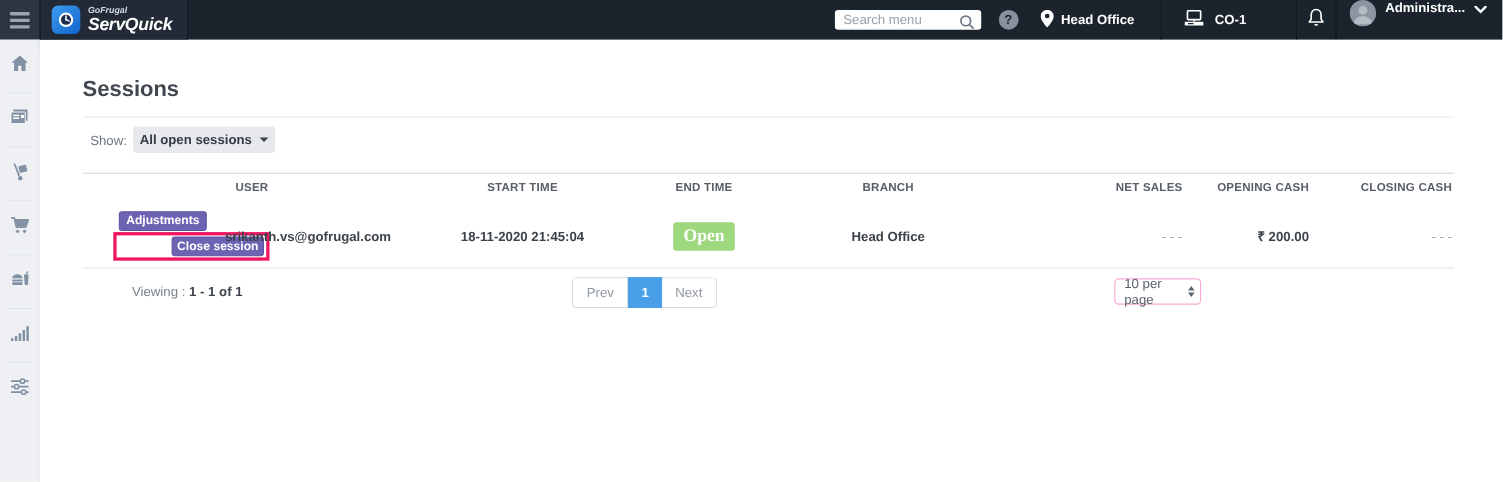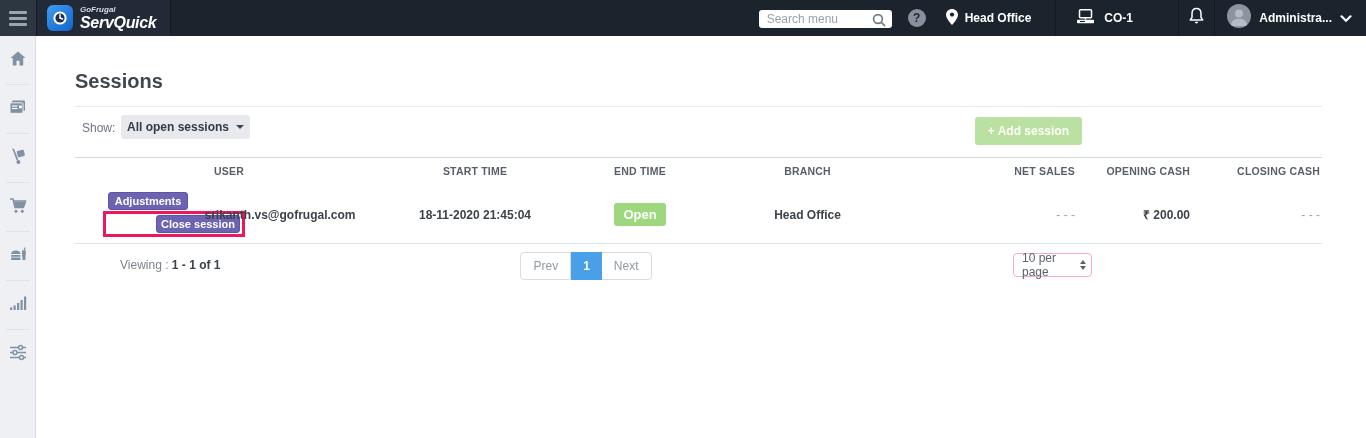--- a/index.html
+++ b/index.html
@@ -19,21 +19,21 @@
   .brand-top { font-size:8px; color:#d7dde4; font-weight:bold; margin-bottom:1px; }
   .brand-bottom { font-size:16px; color:#fff; font-weight:bold; letter-spacing:-0.3px; }
   .tb-search { margin-left:auto; position:relative; width:133px; height:18px; align-self:center; }
   .tb-search input { width:100%; height:100%; border:none; border-radius:3px; padding:0 24px 0 8px; font-size:12px; font-family:inherit; color:#333; background:#fff; outline:none; }
   .tb-search input::placeholder { color:#9aa1ab; }
   .tb-search .mag { position:absolute; right:6px; top:4px; }
   .tb-help { width:18px; height:18px; border-radius:50%; background:#87909c; color:#1e2631; font-size:12px; font-weight:bold; display:flex; align-items:center; justify-content:center; align-self:center; margin-left:16px; cursor:pointer; flex:0 0 auto; }
   .tb-loc { display:flex; align-items:center; gap:7px; margin-left:20px; padding-right:24px; color:#fff; font-size:12px; font-weight:bold; cursor:pointer; flex:0 0 auto; }
   .tb-terminal { width:124px; border-left:1px solid #121922; border-right:1px solid #121922; display:flex; align-items:center; gap:9px; padding-left:20px; color:#fff; font-size:12px; font-weight:bold; cursor:pointer; flex:0 0 auto; }
   .tb-bell { width:36px; display:flex; align-items:center; justify-content:center; border-right:1px solid #121922; cursor:pointer; flex:0 0 auto; }
-  .tb-user { display:flex; align-items:center; gap:8px; padding:0 14px 0 12px; cursor:pointer; flex:0 0 auto; }
+  .tb-user { display:flex; gap:8px; padding:0 14px 0 12px; cursor:pointer; flex:0 0 auto; }
   .tb-user .label { color:#fff; font-size:12px; font-weight:bold; }
 
   
   .sidebar { position:absolute; top:36px; left:0; width:36px; height:402px; background:var(--sidebar-bg,#eef0f4); border-right:1px solid #d9dee4; }
   .sb-item { height:48px; display:flex; align-items:center; justify-content:center; cursor:pointer; }
   .sb-div { width:24px; margin:0 auto; border-top:1px solid #e0e4ea; }
 
   
   .main { position:absolute; top:47px; left:36px; width:1100px; height:402px; background:#fff; }
   .page-title { position:absolute; top:10px; left:39px; font-size:20px; color:#40474e; }
@@ -55,21 +55,21 @@
   td.cell-user, td.cell-start, td.cell-branch { text-align:center; font-weight:bold; }
   td.cell-end { text-align:center; }
   td.cell-net { text-align:right; padding-right:30px; color:#9aa1a8; }
   td.cell-opening { text-align:right; padding-right:25px; font-weight:bold; }
   td.cell-closing { text-align:right; padding-right:2px; color:#9aa1a8; }
 
   .btn-purple { display:block; background:var(--accent-purple,#6c63b3); color:#fff; border:1px solid #5d55a4; border-radius:3px; font-size:11px; font-weight:bold; font-family:inherit; padding:2px 0; cursor:pointer; }
   .adjust-btn { width:80px; margin-left:5px; }
   .close-wrap { display:inline-block; border:3px solid var(--highlight-pink,#ef1660); padding:1px 2px; margin-top:1px; }
   .close-btn { width:84px;margin-left:48px; }
-  .open-badge { display:inline-block; background:var(--badge-green,#9dd87e); color:#fff; font-size:13px; font-weight:bold; border-radius:3px; padding:4px 9px; }
+  .open-badge { display:inline-block; background:var(--badge-green,#9dd87e); color:#fff; font-size:16px; font-weight:bold; border-radius:3px; padding:4px 9px;font-family:Liberation Serif, serif; }
 
   
   .viewing { position:absolute; top:211px; left:84px; font-size:12px; color:#7b838d; }
   .viewing b { color:#3d434a; }
   .pager { position:absolute; top:205px; left:0; width:100%; text-align:center; }
   .pager-group { display:inline-flex; }
   .pg-btn { font-family:inherit; font-size:12px; padding:6px 12px; background:#fff; border:1px solid #d8dce0; color:#9199a1; cursor:pointer; }
   .pg-btn.prev { border-radius:4px 0 0 4px; }
   .pg-btn.next { border-radius:0 4px 4px 0; border-left:none; }
   .pg-btn.active { background:var(--pagination-blue,#4aa0e8); border-color:var(--pagination-blue,#4aa0e8); color:#fff; font-weight:bold; padding:6px 11px; }
@@ -239,21 +239,20 @@
 
 <main class="main">
   <h1 class="page-title">Sessions</h1>
   <div class="title-divider"></div>
 
   <span class="show-label">Show:</span>
   <div class="filter-chip">
     <span>All open sessions</span>
     <span class="caret-down"></span>
   </div>
-  <button class="add-btn">+ Add session</button>
 
   <table class="sessions-table">
     <colgroup>
       <col style="width:115px">
         <col style="width:180px">
         <col style="width:210px">
         <col style="width:120px">
       <col style="width:215px">
         <col style="width:190px">
         <col style="width:110px">

